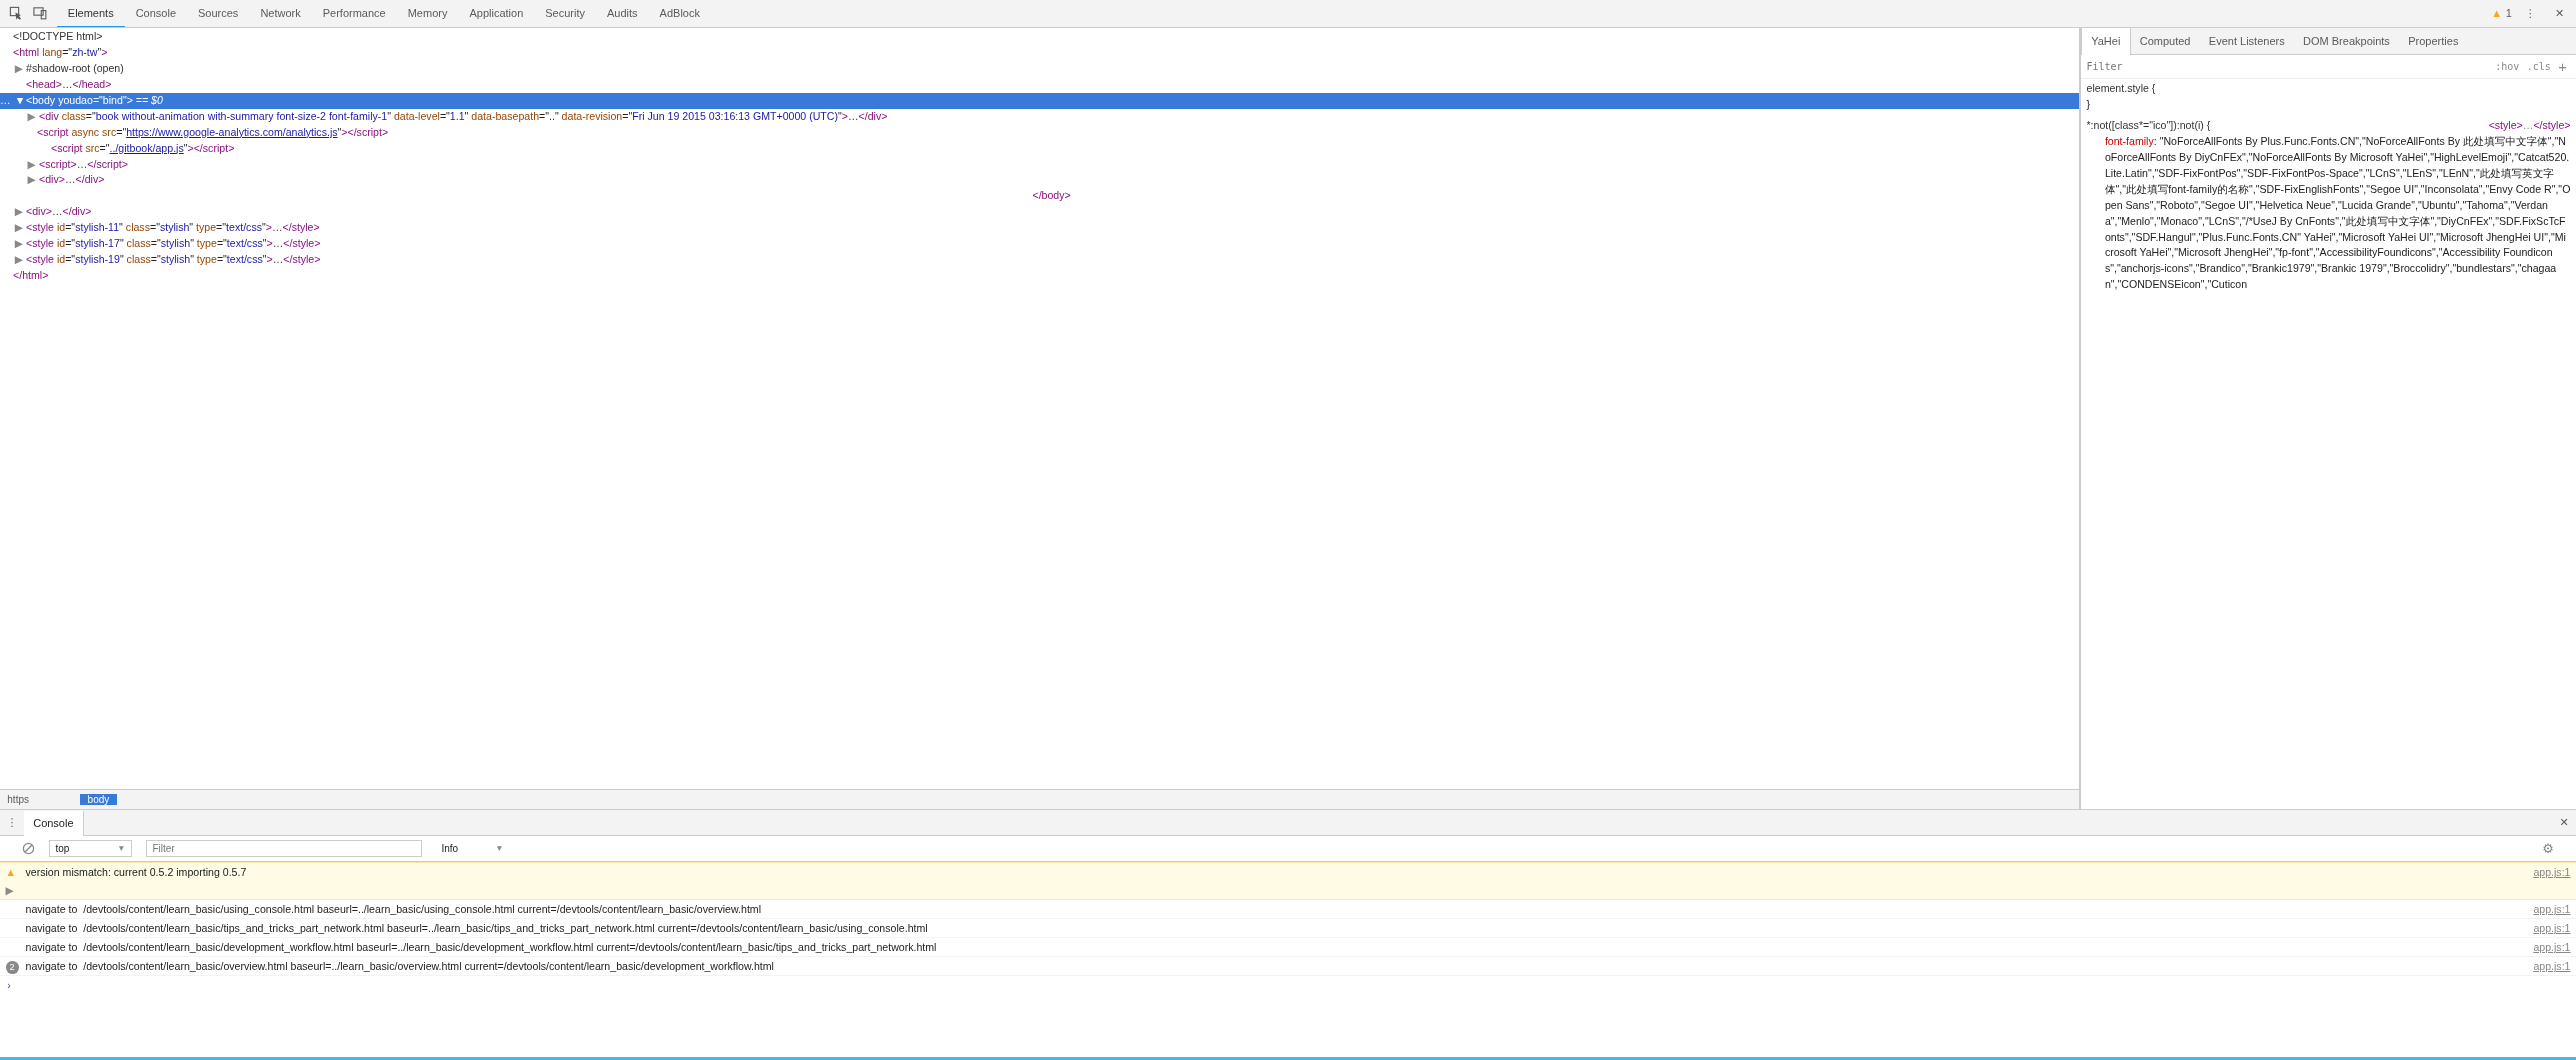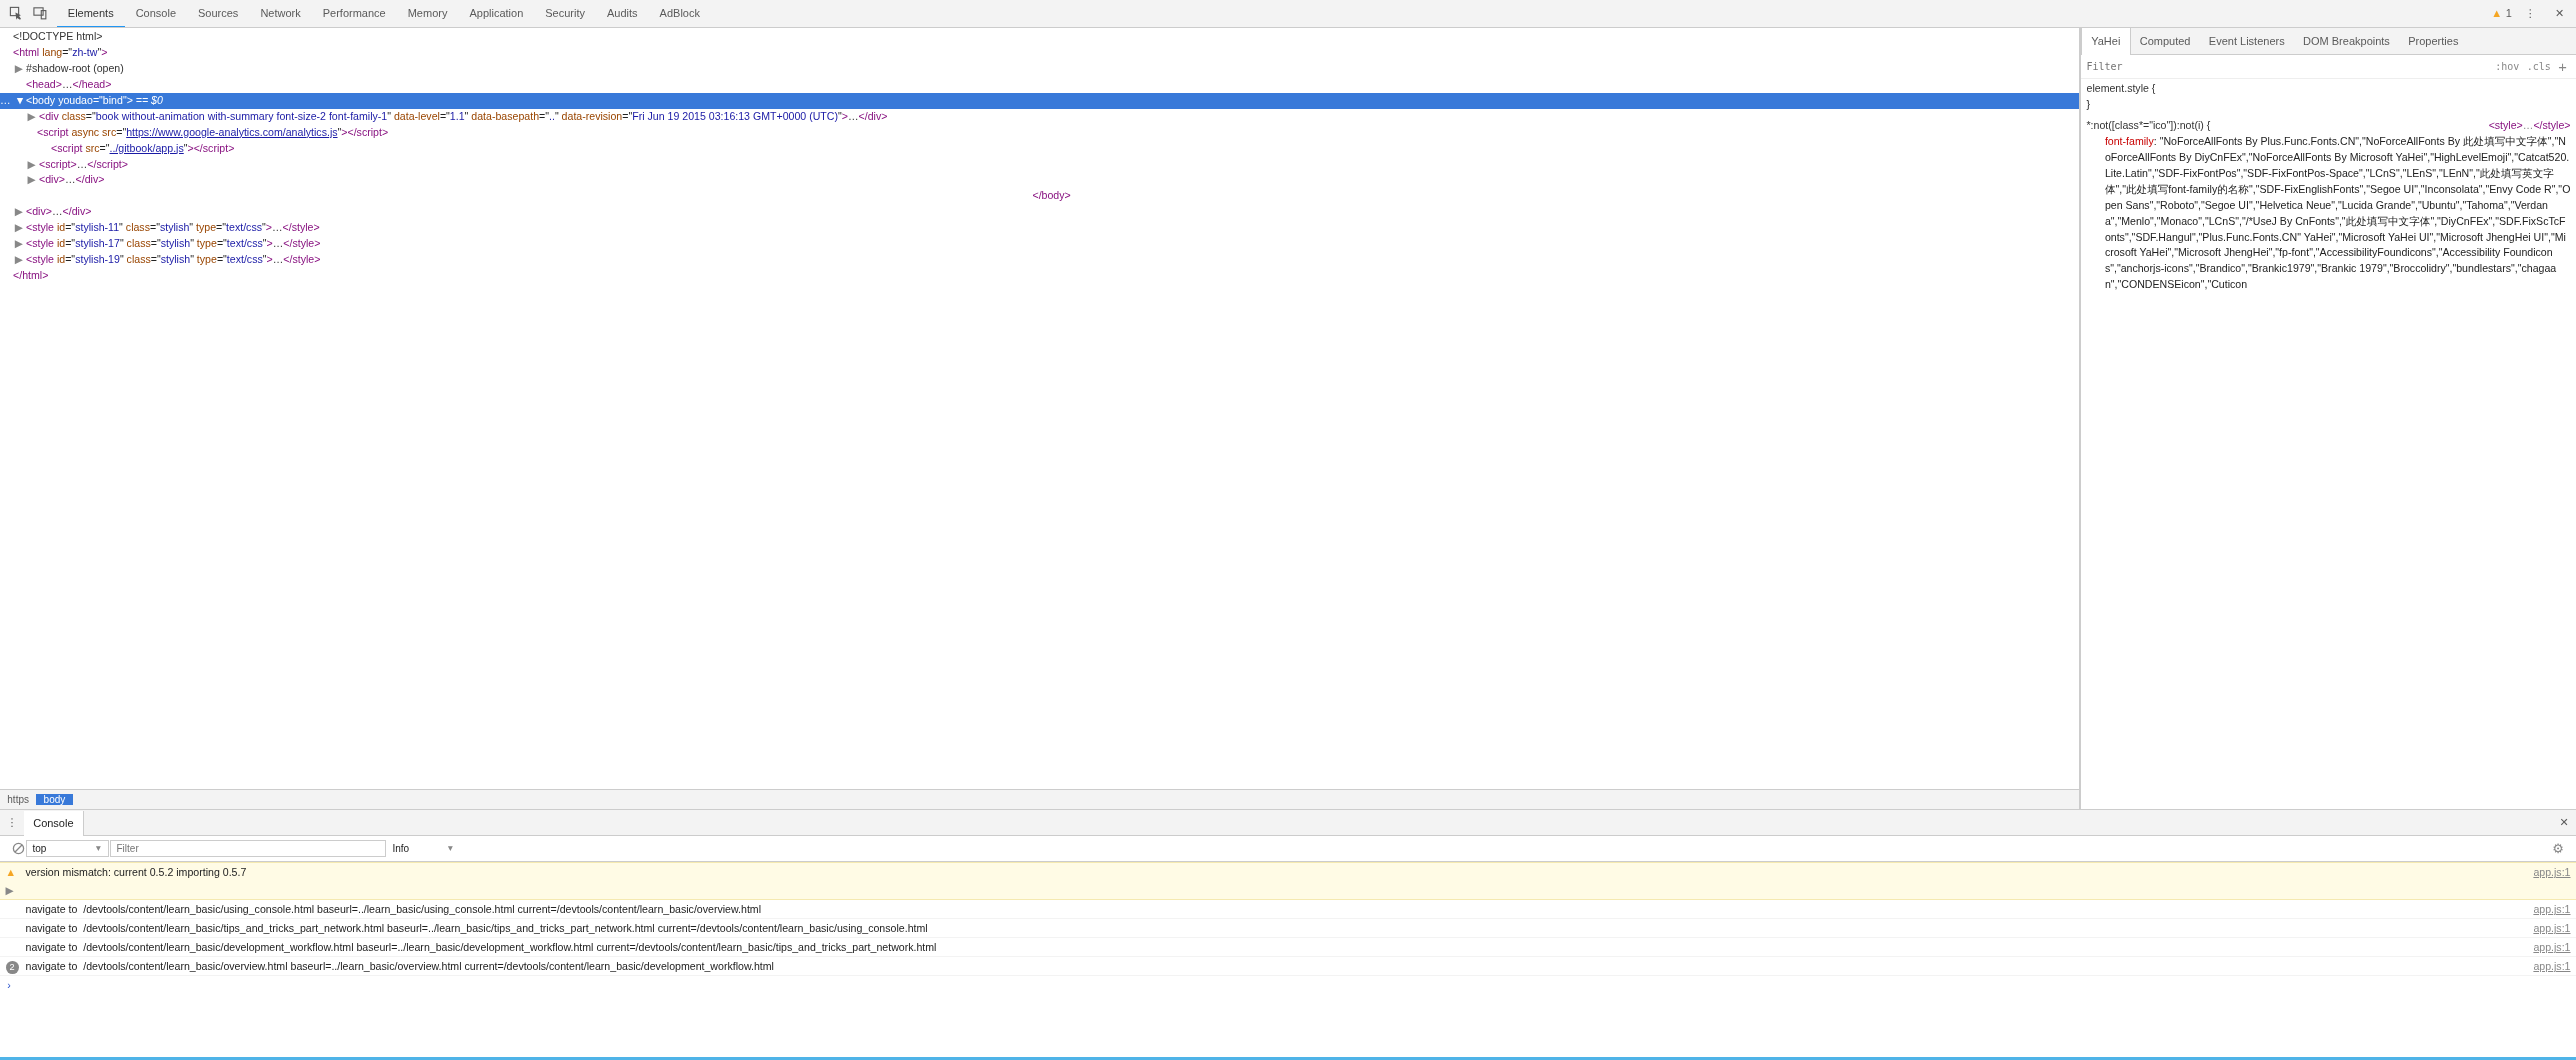--- a/index.html
+++ b/index.html
@@ -31,21 +31,21 @@
 .tag { color: #881280; }
 .attr { color: #994500; }
 .val { color: #1a1aa6; }
 .txt { color: #333; }
 .urll { color: #1a1aa6; text-decoration: underline; }
 .eqdollar { color: #aaa; font-style: italic; }
 
 
 .crumb { background: #f3f3f3; border-top: 0.9px solid #ccc; display: flex; align-items: center; height: 20px; font-size: 10px; }
 .crumb-item { padding: 0 7.3px; color: #5a5a5a; cursor: pointer; }
-.crumb-item.active { background: #3879d9; color: #fff; }
+.crumb-item.active { background: #3879d9; color: #fff; margin-left: 44px; }
 
 
 .side-tabs { background: #f3f3f3; border-bottom: 0.9px solid #ccc; display: flex; height: 27.6px; align-items: stretch; }
 .side-tab { padding: 0 9.2px; display: flex; align-items: center; color: #5a5a5a; cursor: pointer; font-size: 11px; }
 .side-tab.active { background: #fff; border-left: 0.9px solid #ccc; border-right: 0.9px solid #ccc; margin-bottom: -0.9px; }
 
 .filter-row { display: flex; align-items: center; border-bottom: 0.9px solid #eee; height: 24px; padding: 0 5.5px; }
 .filter-input { flex: 1; border: none; outline: none; font-size: 10px; color: #888; font-family: Menlo, monospace; }
 .filter-btn { font-family: Menlo, monospace; font-size: 10px; color: #888; padding: 0 3.7px; cursor: pointer; }
 .plus-btn { font-size: 14.7px; color: #888; padding: 0 3.7px; cursor: pointer; }
@@ -57,21 +57,21 @@
 .src-link { float: right; color: #888; }
 .src-link .tag { color: #881280; }
 
 
 .drawer { border-top: 0.9px solid #ccc; display: flex; flex-direction: column; height: 248px; }
 .drawer-header { background: #f3f3f3; border-bottom: 0.9px solid #ccc; display: flex; align-items: center; height: 26px; }
 .drawer-hicon { width: 24px; text-align: center; color: #5a5a5a; cursor: pointer; }
 .drawer-tab { padding: 0 9.2px; background: #fff; display: flex; align-items: center; height: 100%; border-right: 0.9px solid #ccc; margin-bottom: -0.9px; }
 .drawer-close { margin-left: auto; padding: 0 7.3px; color: #5a5a5a; cursor: pointer; }
 
-.drawer-toolbar { display: flex; align-items: center; height: 26px; border-bottom: 0.9px solid #ccc; padding: 0 12px; gap: 1px; }
+.drawer-toolbar { display: flex; align-items: center; height: 26px; border-bottom: 0.9px solid #ccc; padding: 0 22px; gap: 14px; }
 .ctx-select { border: 0.9px solid #ccc; padding: 1.8px 18.4px 1.8px 5.5px; font-size: 10px; cursor: pointer; position: relative; min-width: 83px; background: #fff; }
 .ctx-select::after { content: "▼"; position: absolute; right: 5.5px; font-size: 8.3px; color: #888; }
 .cfilter { border: 0.9px solid #ccc; padding: 1.8px 5.5px; font-size: 10px; outline: none; width: 276px; }
 .level-select { position: relative; padding: 1.8px 18.4px 1.8px 5.5px; font-size: 10px; min-width: 73px; }
 .level-select::after { content: "▼"; position: absolute; right: 5.5px; font-size: 8.3px; color: #888; }
 .drawer-gear { margin-left: auto; color: #888; cursor: pointer; }
 
 .console-body { flex: 1; overflow: auto; font-family: Menlo, Consolas, monospace; font-size: 10.6px; line-height: 1.7; }
 .console-row { display: flex; padding: 0 5.5px; border-bottom: 0.9px solid #f3f3f3; }
 .console-row.warn { background: #fffbe5; border-top: 0.9px solid #f5e9b0; border-bottom: 0.9px solid #f5e9b0; }

